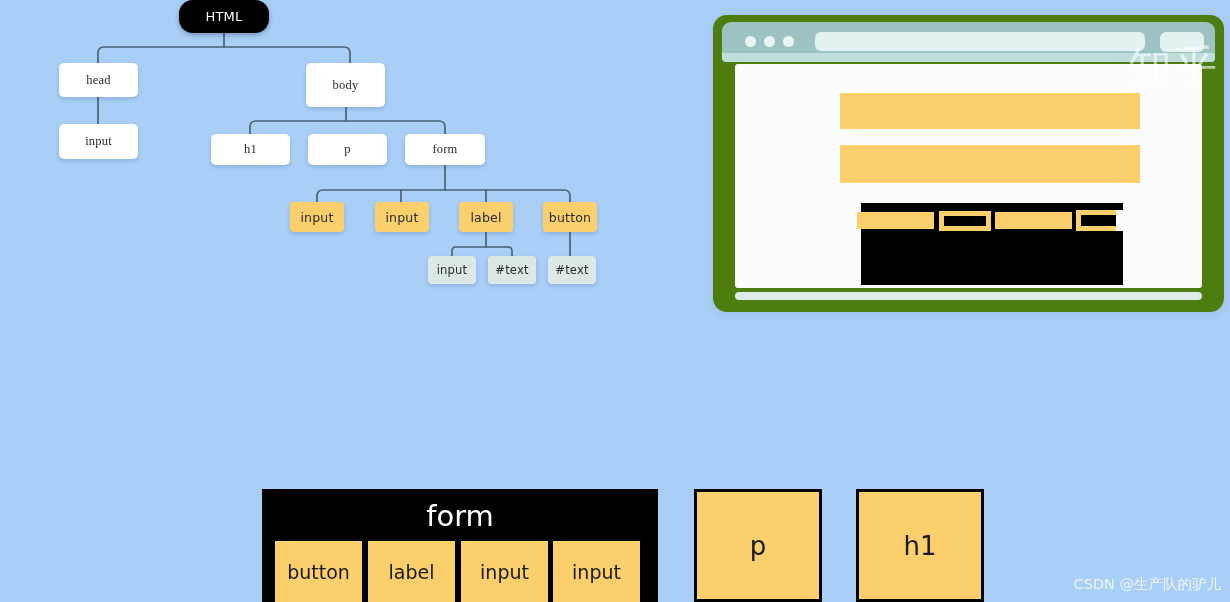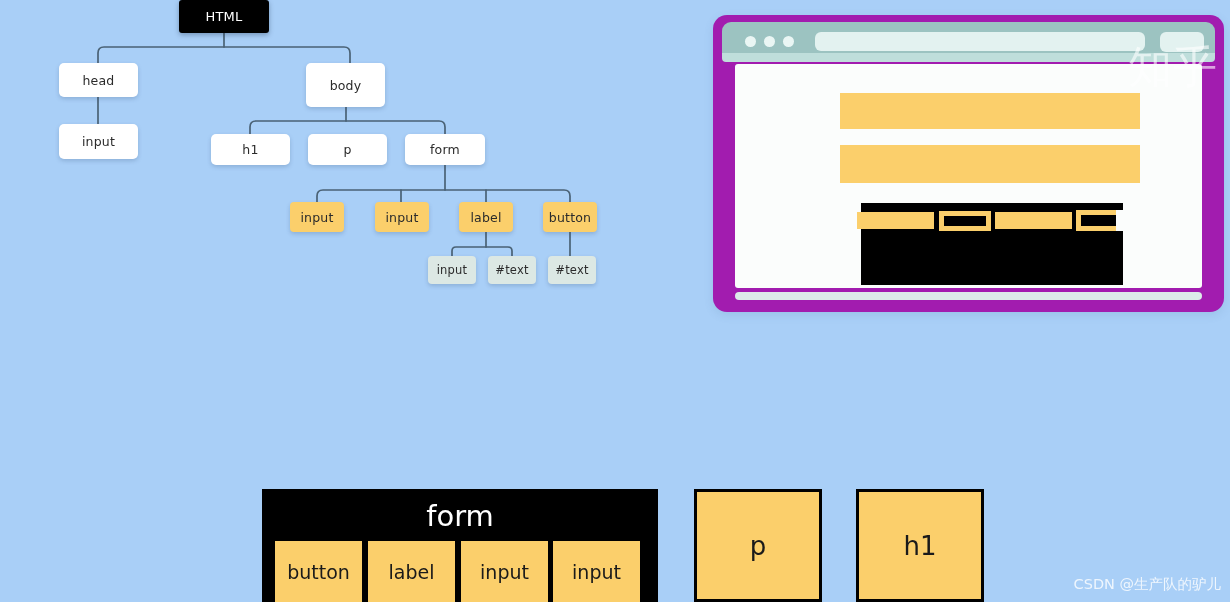--- a/index.html
+++ b/index.html
@@ -26,33 +26,33 @@
     display: flex; align-items: center; justify-content: center;
     text-align: center;
     border-radius: 5px;
     font-size: 12.5px;
     color: #2b2b2b;
     letter-spacing: .2px;
     box-shadow: 0 2px 4px rgba(40,70,110,.22);
     box-sizing: border-box;
   }
   .tree-node.root {
-    background: #000; color: #ffffff; border-radius: 3px;
+    background: #000; color: #ffffff; border-radius: 14px;
     font-size: 13px; box-shadow: 0 2px 5px rgba(20,40,70,.35);
   }
-  .tree-node.white  { background: #ffffff; }
+  .tree-node.white  { background: #ffffff; font-family: Liberation Serif, serif; }
   .tree-node.yellow { background: #fbcf6b; border-radius: 4px; }
   .tree-node.grey   { background: #dce8e4; border-radius: 4px; font-size: 11.5px; }
 
   
   #browser {
     position: absolute;
     left: 713px; top: 15px;
     width: 511px; height: 297px;
-    background: #a21caf;
+    background: #4d7c0f;
     border-radius: 14px;
     box-shadow: 0 3px 10px rgba(60,100,140,.13);
     overflow: hidden;
   }
   #browser-titlebar {
     position: absolute; left: 9px; top: 7px;
     width: 493px; height: 38px;
     background: #9cc3c1;
     border-radius: 9px 9px 4px 4px;
   }

